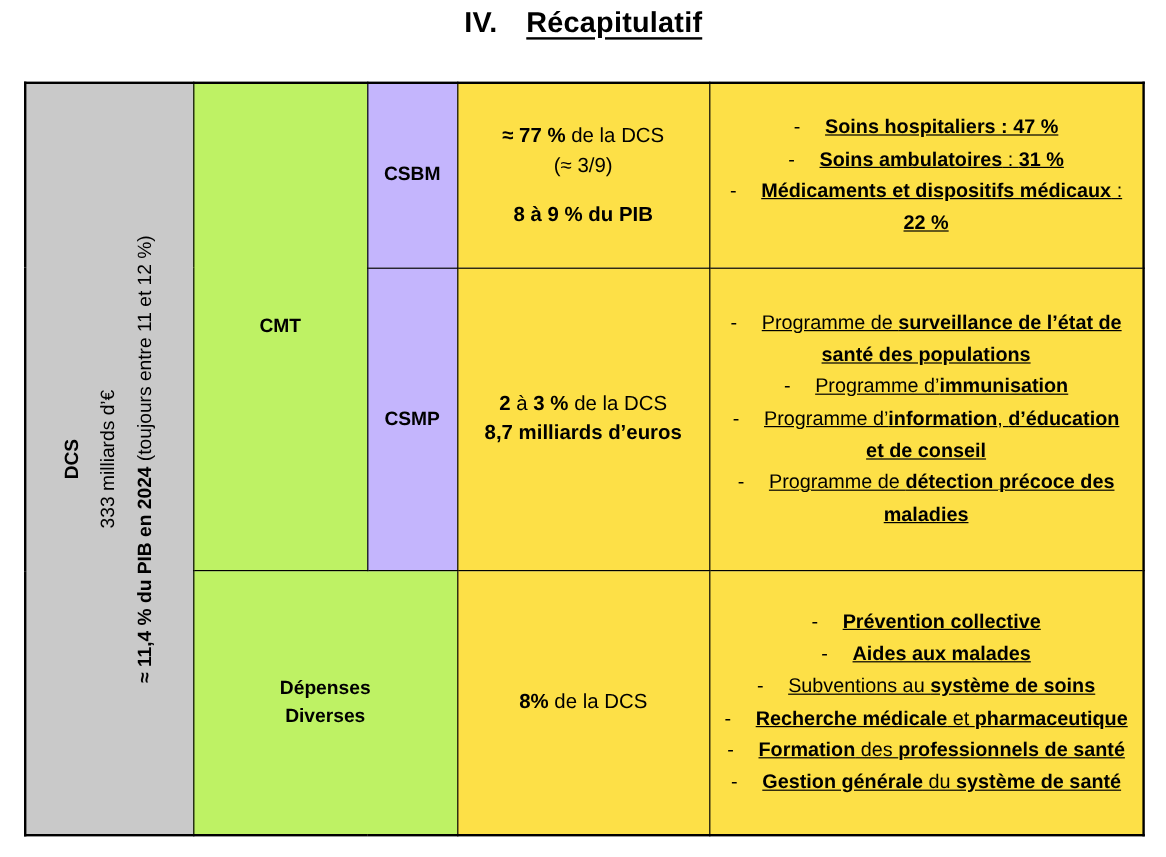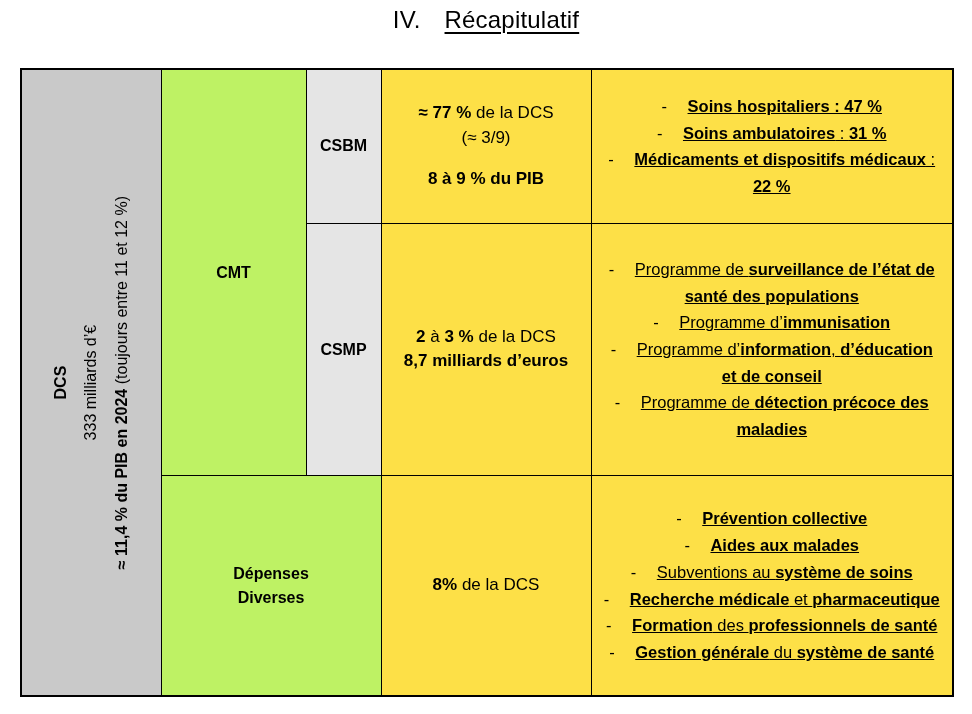--- a/index.html
+++ b/index.html
@@ -22,21 +22,21 @@
   }
 
   
   .title-row {
     position: absolute;
     left: 0;
     top: 6px;
     width: 972px;
     text-align: center;
     font-size: 24px;
-    font-weight: normal;
+    font-weight: bold;
     letter-spacing: 0.2px;
   }
   .title-num {
     display: inline-block;
     margin-right: 24px;
   }
   .title-text {
     display: inline-block;
     text-decoration: underline;
     text-underline-offset: 4px;
@@ -62,21 +62,21 @@
   
   .col-dcs   { width: 140px; }
   .col-cmt   { width: 145px; }
   .col-sub   { width:  75px; }
   .col-val   { width: 210px; }
   .col-det   { width: 362px; }
 
   
   .fill-dcs  { background: #c9c9c9; }
   .fill-cmt  { background: #bef264; }
-  .fill-sub  { background: #e5e5e5; }
+  .fill-sub  { background: #c4b5fd; }
   .fill-white{ background: #fde047; }
 
   
   .vert-wrap {
     height: 625px;
     display: flex;
     align-items: center;
     justify-content: center;
   }
   .vert-text {

